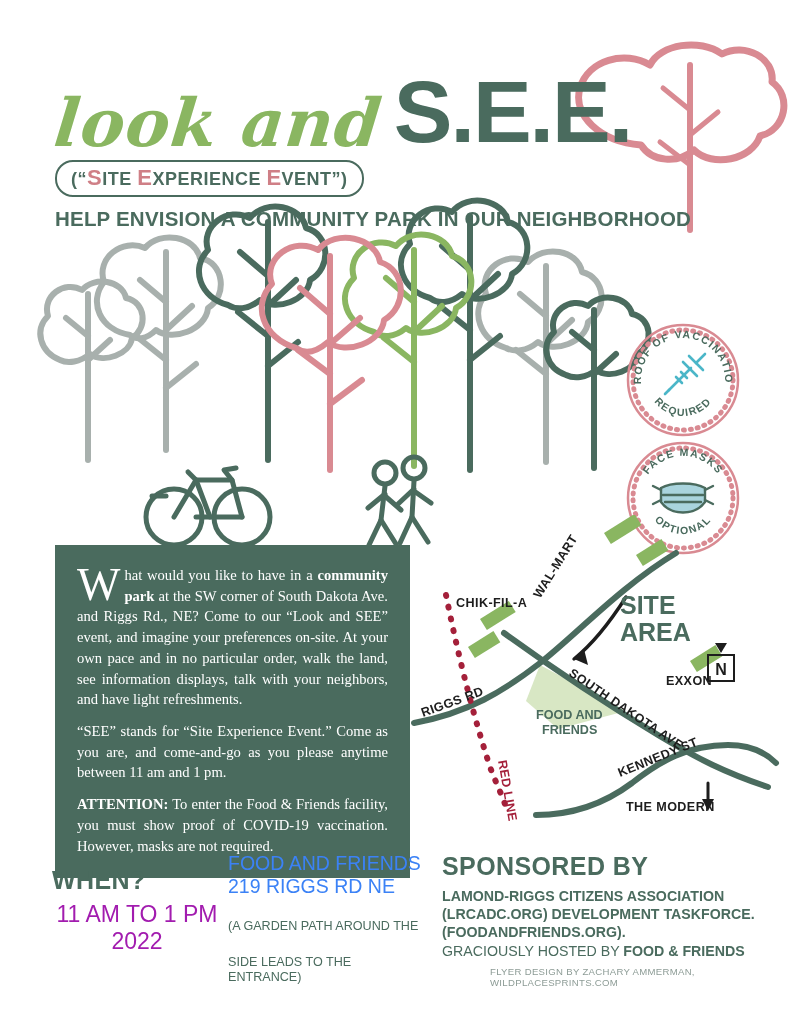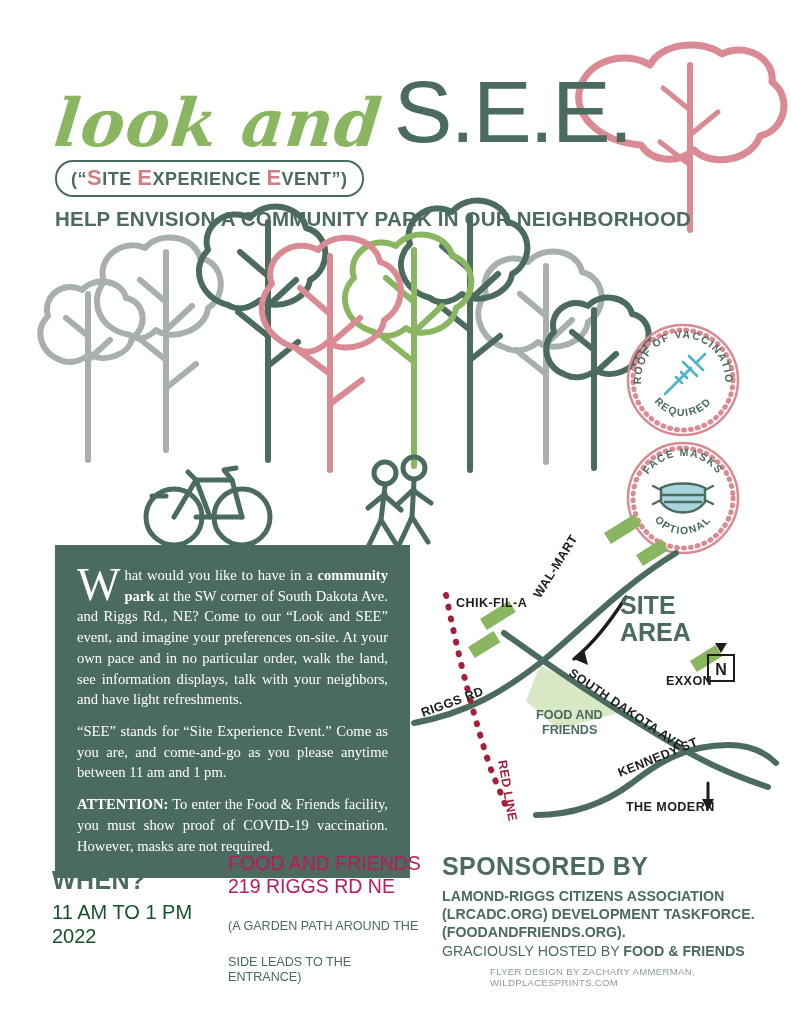--- a/index.html
+++ b/index.html
@@ -33,21 +33,21 @@
     font-weight: bold;
     font-size: 66px;
     color: #8ab661;
     letter-spacing: 1px;
     line-height: 1;
     display: inline-block;
     transform: skewX(-6deg);
   }
   .see-big {
     font-family: "Liberation Sans", sans-serif;
-    font-weight: normal;
+    font-weight: bold;
     font-size: 88px;
     color: #4a6b5e;
     letter-spacing: -2px;
     line-height: 1;
     display: inline-block;
     margin-left: 12px;
   }
   .headline-row {
     display: flex;
     align-items: flex-end;
@@ -148,27 +148,28 @@
   .col-when {
     position: absolute; left: 0; top: 14px; width: 170px;
   }
   .col-where {
     position: absolute; left: 176px; top: 0; width: 200px;
   }
   .col-sponsor {
     position: absolute; left: 390px; top: 0; width: 330px;
   }
   .when-line {
-    font-size: 20px;
-    color: #14532d;
+    font-size: 23px;
+    color: #a21caf;
     line-height: 1.18;
+    text-align: center;
   }
   .where-line {
     font-size: 19.5px;
-    color: #be185d;
+    color: #3b82f6;
     line-height: 1.18;
   }
   .where-note {
     font-size: 12.6px;
     color: #4a6b5e;
     line-height: 1.2;
     margin-top: 21px;
   }
   .sponsor-line {
     font-size: 14.2px;

